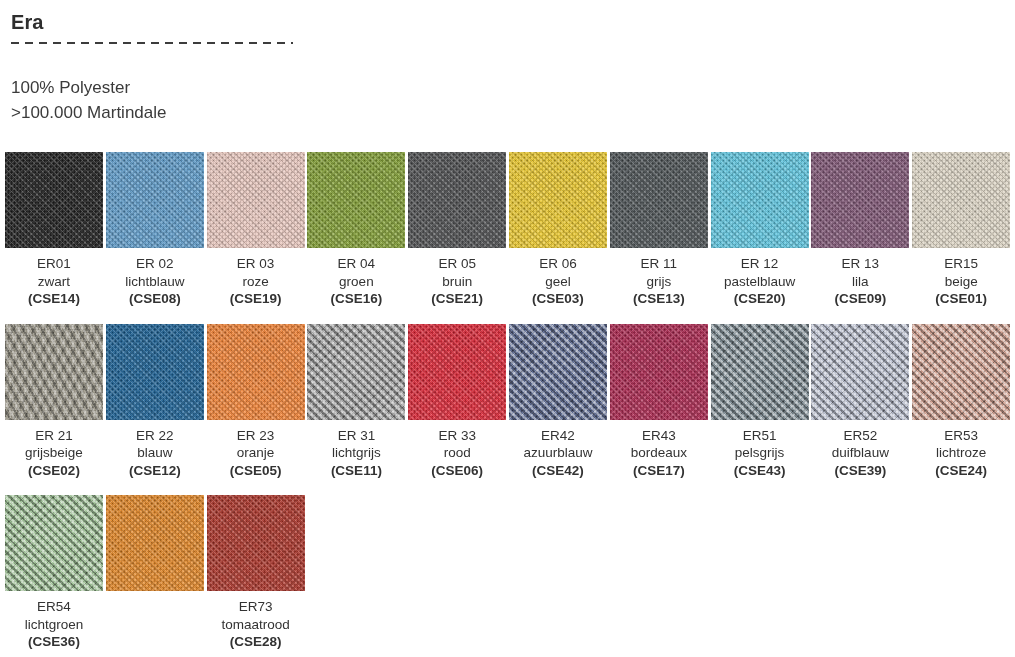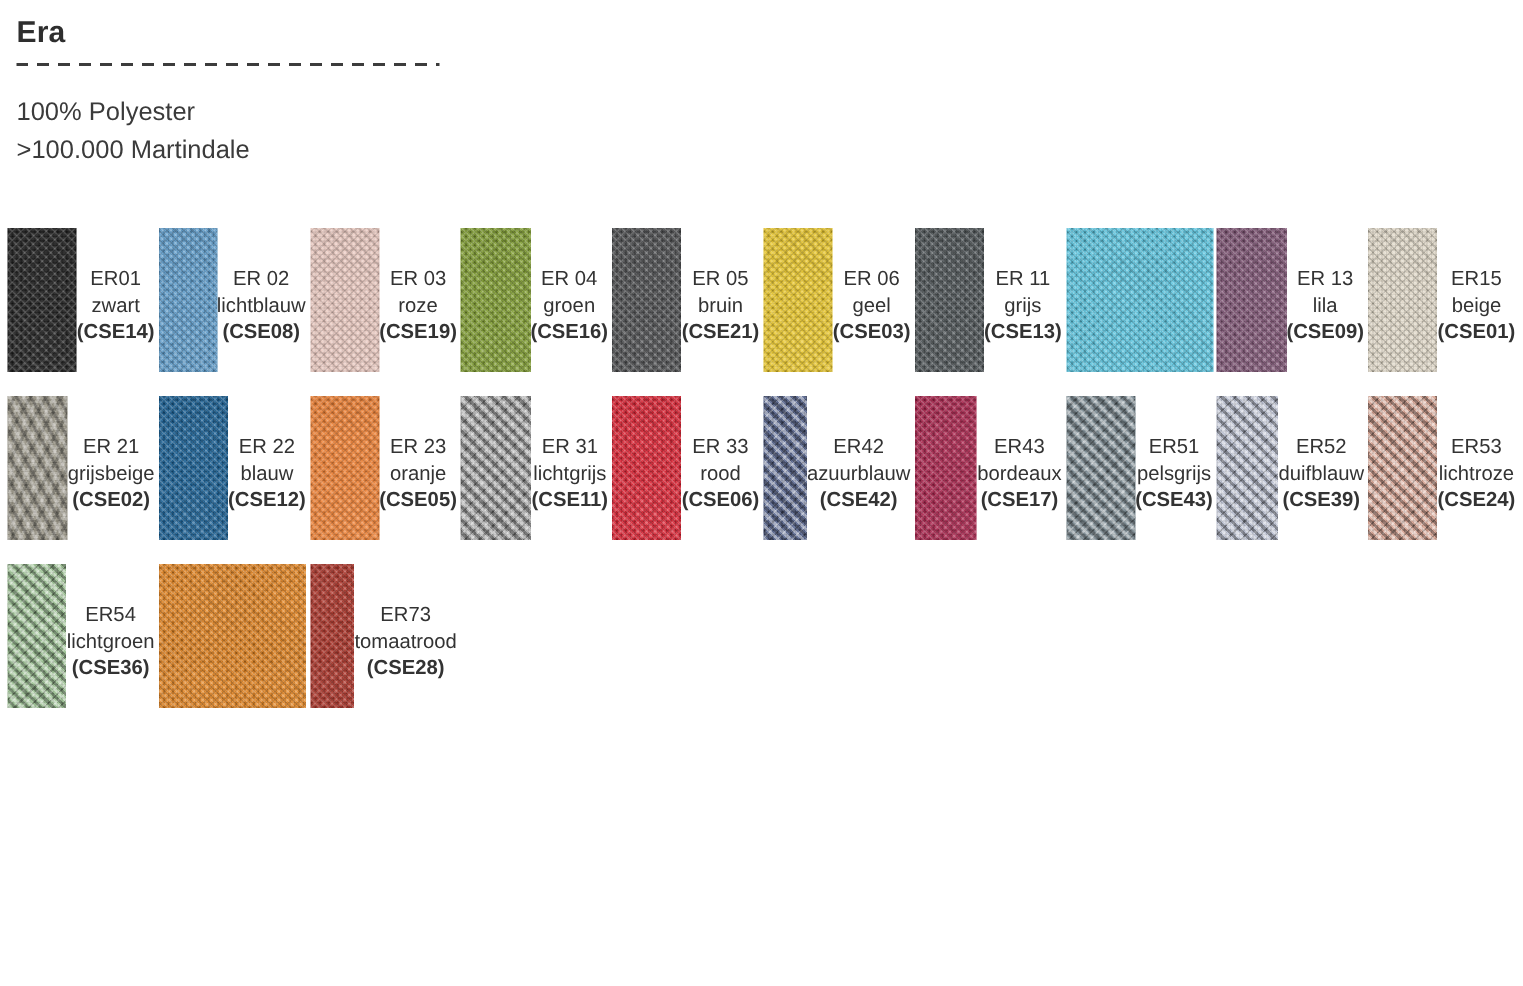--- a/index.html
+++ b/index.html
@@ -41,21 +41,21 @@
     height: 2px;
     background-image: repeating-linear-gradient(
       to right,
       #3c3c3c 0px,
       #3c3c3c 8px,
       rgba(255,255,255,0) 8px,
       rgba(255,255,255,0) 14px
     );
   }
   .specs {
-    margin-top: 18px;
+    margin-top: 31px;
     font-size: 17px;
     line-height: 25px;
     color: #3b3b3b;
   }
   .spec-line { white-space: pre; }
 
   
   .grid {
     position: absolute;
     left: 5px;
@@ -64,21 +64,21 @@
   }
   .swatch-row {
     display: flex;
     flex-direction: row;
     margin-bottom: 16px;
   }
   .swatch-cell {
     width: 98px;
     margin-right: 2.8px;
     display: flex;
-    flex-direction: row;
+    flex-direction: column;
     align-items: center;
   }
   .swatch-chip {
     width: 98px;
     height: 96px;
     position: relative;
     overflow: hidden;
   }
   
   .swatch-chip::before {
@@ -219,20 +219,25 @@
         <div class="swatch-cell">
           <div class="swatch-chip weave-plain" style="background-color: rgb(75, 81, 84);"></div>
           <div class="swatch-label">
             <span class="swatch-code">ER 11</span>
             <span class="swatch-name">grijs</span>
             <span class="swatch-ref">(CSE13)</span>
           </div>
         </div>
         <div class="swatch-cell">
           <div class="swatch-chip weave-plain" style="background-color: rgb(94, 197, 223);"></div>
+          <div class="swatch-label">
+            <span class="swatch-code">ER 12</span>
+            <span class="swatch-name">pastelblauw</span>
+            <span class="swatch-ref">(CSE20)</span>
+          </div>
         </div>
         <div class="swatch-cell">
           <div class="swatch-chip weave-plain" style="background-color: rgb(125, 84, 115);"></div>
           <div class="swatch-label">
             <span class="swatch-code">ER 13</span>
             <span class="swatch-name">lila</span>
             <span class="swatch-ref">(CSE09)</span>
           </div>
         </div>
         <div class="swatch-cell">

